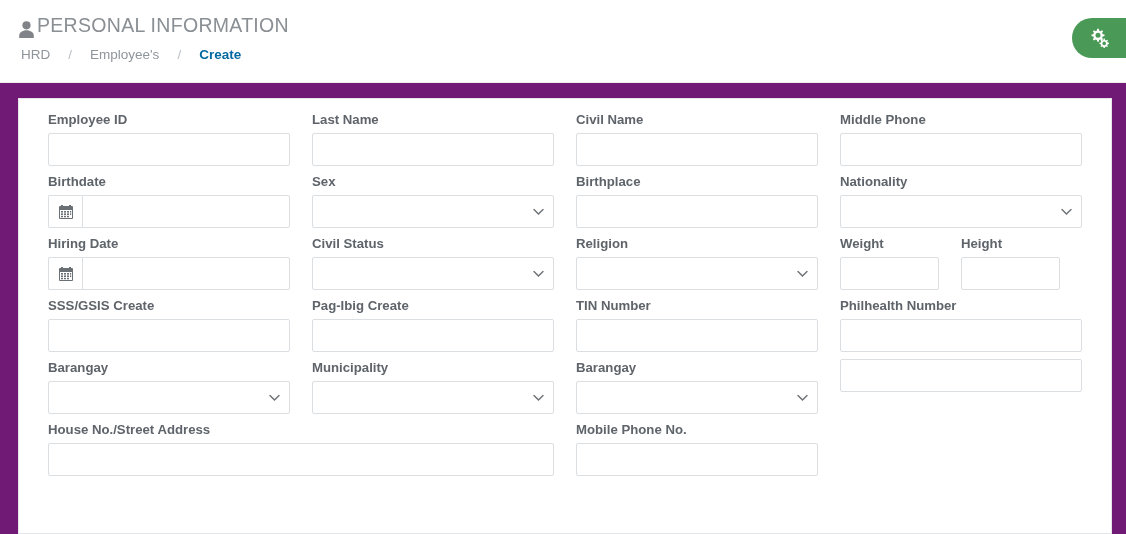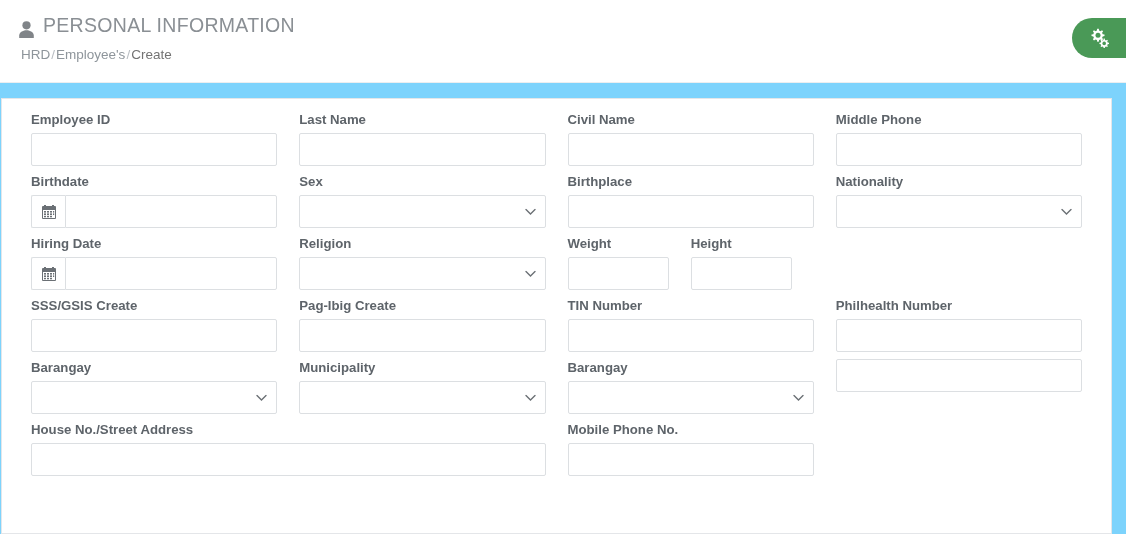--- a/index.html
+++ b/index.html
@@ -15,64 +15,64 @@
   .page-header {
     background: #ffffff;
     height: 83px;
     padding: 12px 0 0 0;
     position: relative;
     border-bottom: 1px solid #eceef0;
   }
   .page-title {
     display: flex;
     align-items: center;
-    gap: 9px;
+    gap: 3px;
     margin: 0 0 0 19px;
     font-size: 19.5px;
     font-weight: 400;
     color: #8a8f94;
     letter-spacing: 0.3px;
     line-height: 26px;
     white-space: nowrap;
   }
   .user-icon { display: inline-block; width: 15px; height: 17px; position: relative; top: 1px; }
   .breadcrumb {
     margin: 8px 0 0 21px;
     font-size: 13.5px;
     color: #9aa0a6;
     display: flex;
     align-items: center;
-    gap: 1px;
+    gap: 18px;
     line-height: 18px;
   }
   .crumb-link { color: #8e959b; text-decoration: none; }
   .crumb-sep { color: #b9bec3; }
-  .crumb-current { color: #737373; font-weight: normal; }
+  .crumb-current { color: #0369a1; font-weight: bold; }
 
   
   .settings-tab {
     position: absolute;
     top: 18px;
     right: 0;
     width: 54px;
     height: 40px;
     background: #4a9957;
     border-top-left-radius: 22px;
     border-bottom-left-radius: 22px;
     display: flex;
     align-items: center;
     justify-content: center;
     cursor: pointer;
   }
   .settings-tab svg { display: block; }
 
   
   .content-area {
-    background: #7dd3fc;
-    padding: 15px 14px 0 1px;
+    background: #701a75;
+    padding: 15px 14px 0 18px;
     height: 451px;
   }
   .card {
     background: #ffffff;
     border: 1px solid #e4e6e9;
     height: 436px;
     padding: 12px 18px 0 18px;
     overflow: hidden;
   }
 
@@ -283,20 +283,31 @@
                 <rect x="2" y="10.8" width="2" height="1.5"></rect>
                   <rect x="5" y="10.8" width="2" height="1.5"></rect>
                   <rect x="8" y="10.8" width="2" height="1.5"></rect>
               </g>
             </svg>
           </span>
           <input class="form-control" type="text" placeholder="" style="">
         </div>
       </div>
       <div class="form-group col-3">
+        <label class="field-label">Civil Status</label>
+        <div class="select-wrap">
+          <select class="form-control"><option></option></select>
+          <span class="chevron">
+            <svg width="11" height="7" viewBox="0 0 11 7">
+                <path d="M1 1 L5.5 5.5 L10 1" stroke="#6b7075" stroke-width="1.4" fill="none" stroke-linecap="round"></path>
+              </svg>
+          </span>
+        </div>
+      </div>
+      <div class="form-group col-3">
         <label class="field-label">Religion</label>
         <div class="select-wrap">
           <select class="form-control"><option></option></select>
           <span class="chevron">
             <svg width="11" height="7" viewBox="0 0 11 7">
                 <path d="M1 1 L5.5 5.5 L10 1" stroke="#6b7075" stroke-width="1.4" fill="none" stroke-linecap="round"></path>
               </svg>
           </span>
         </div>
       </div>

